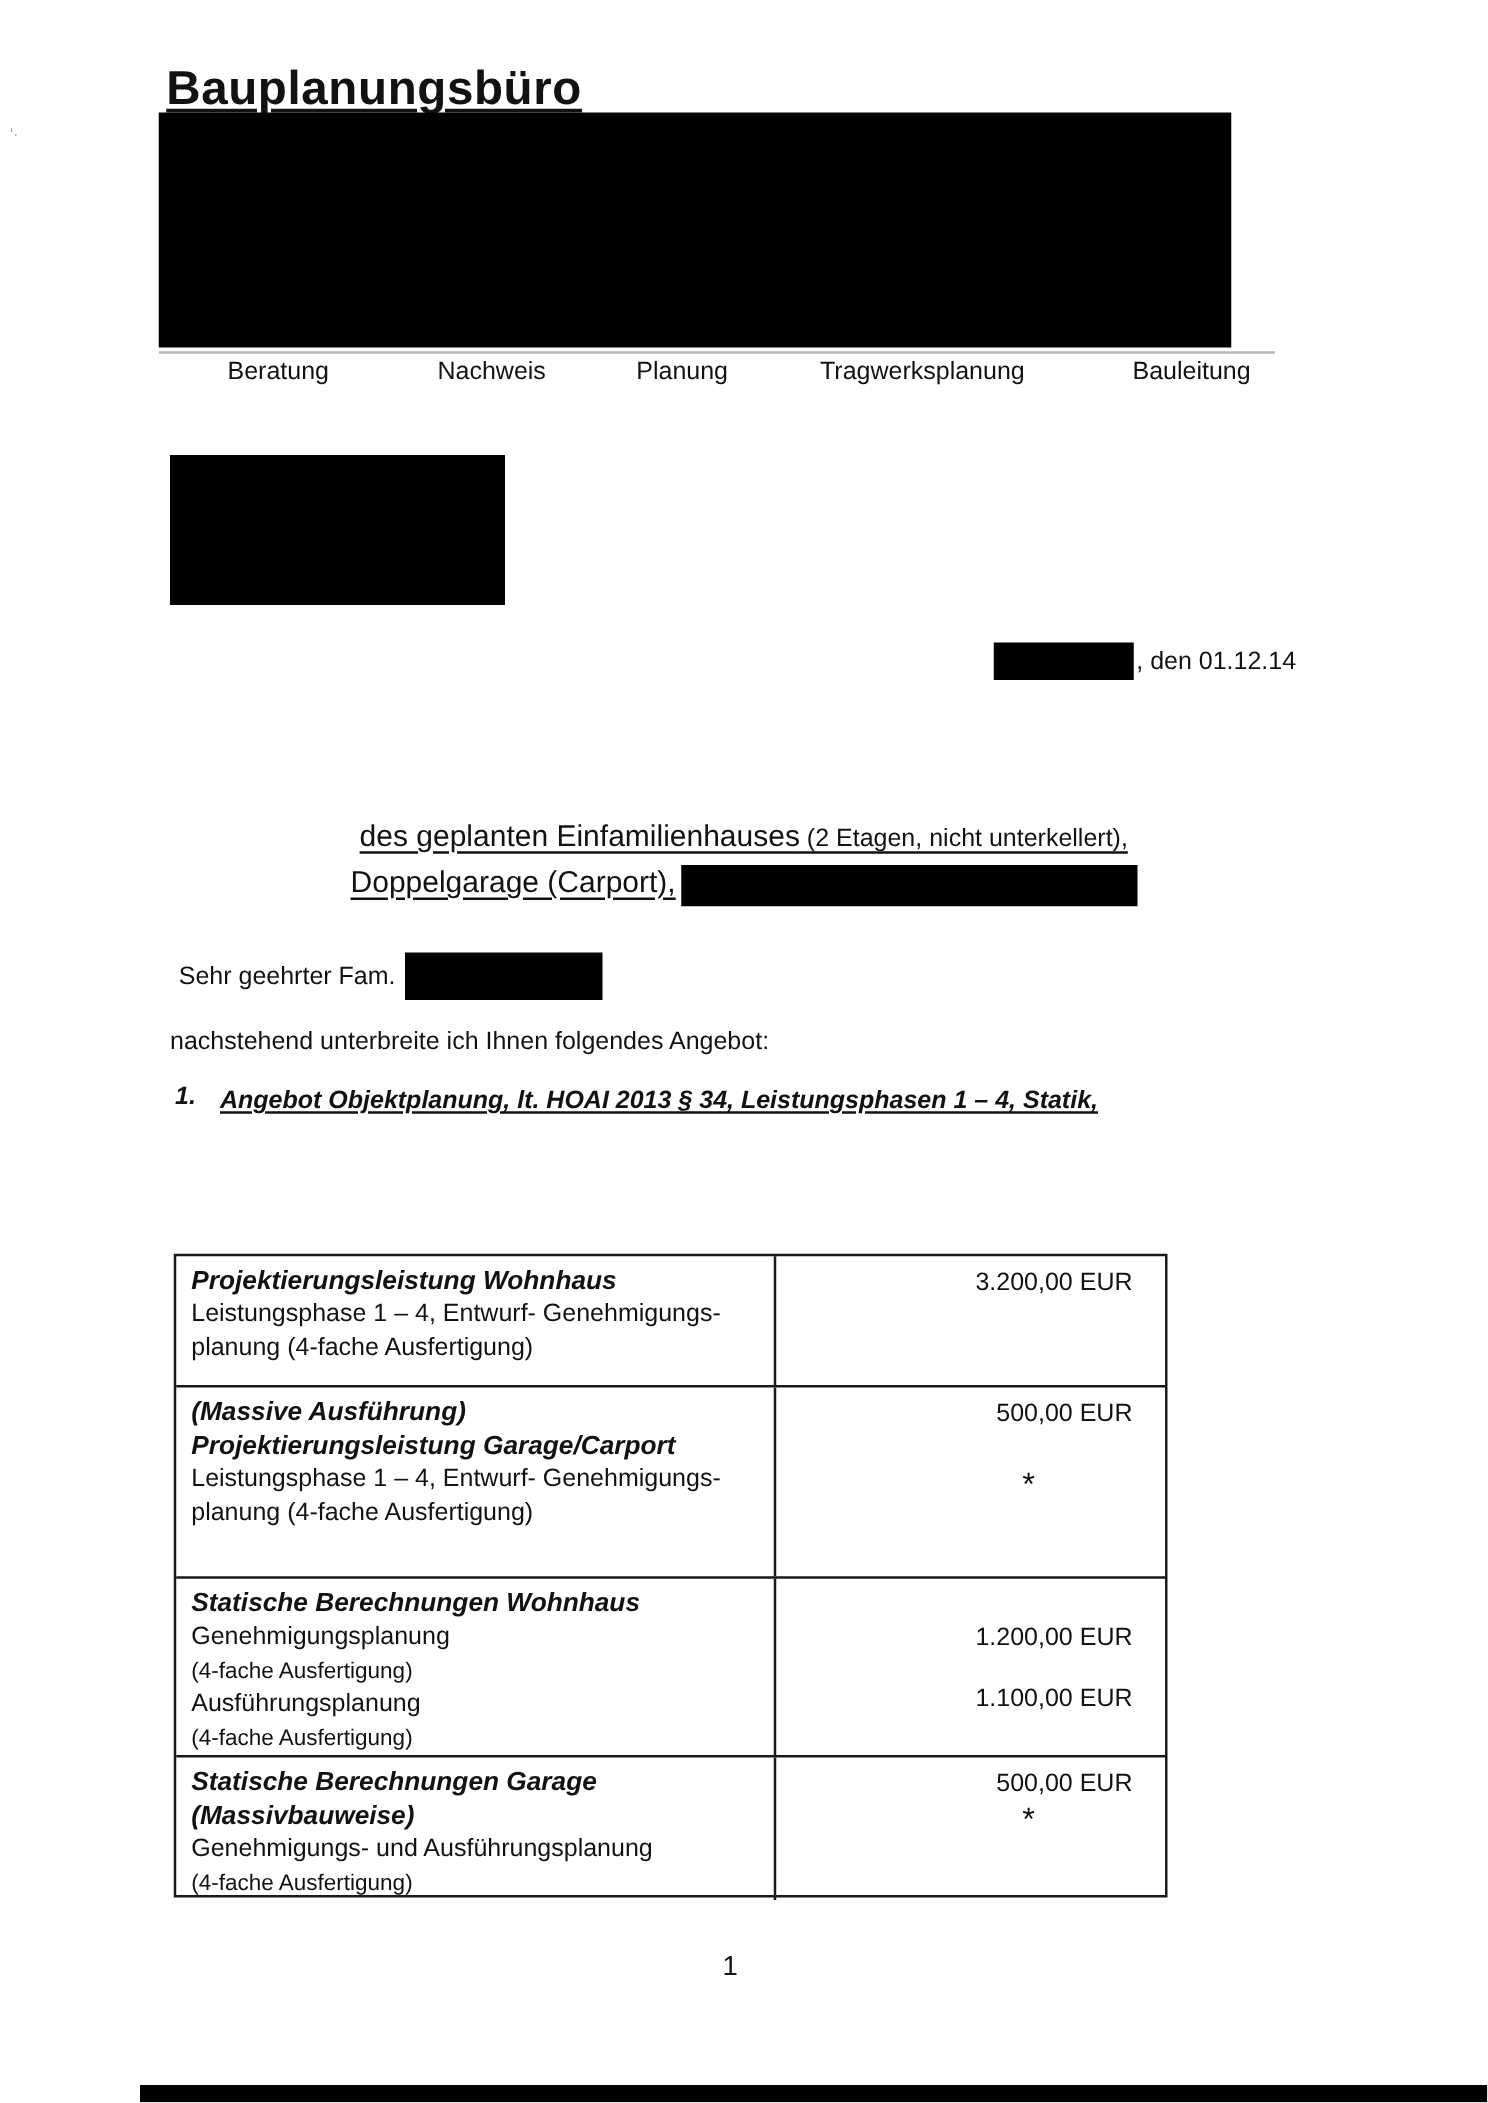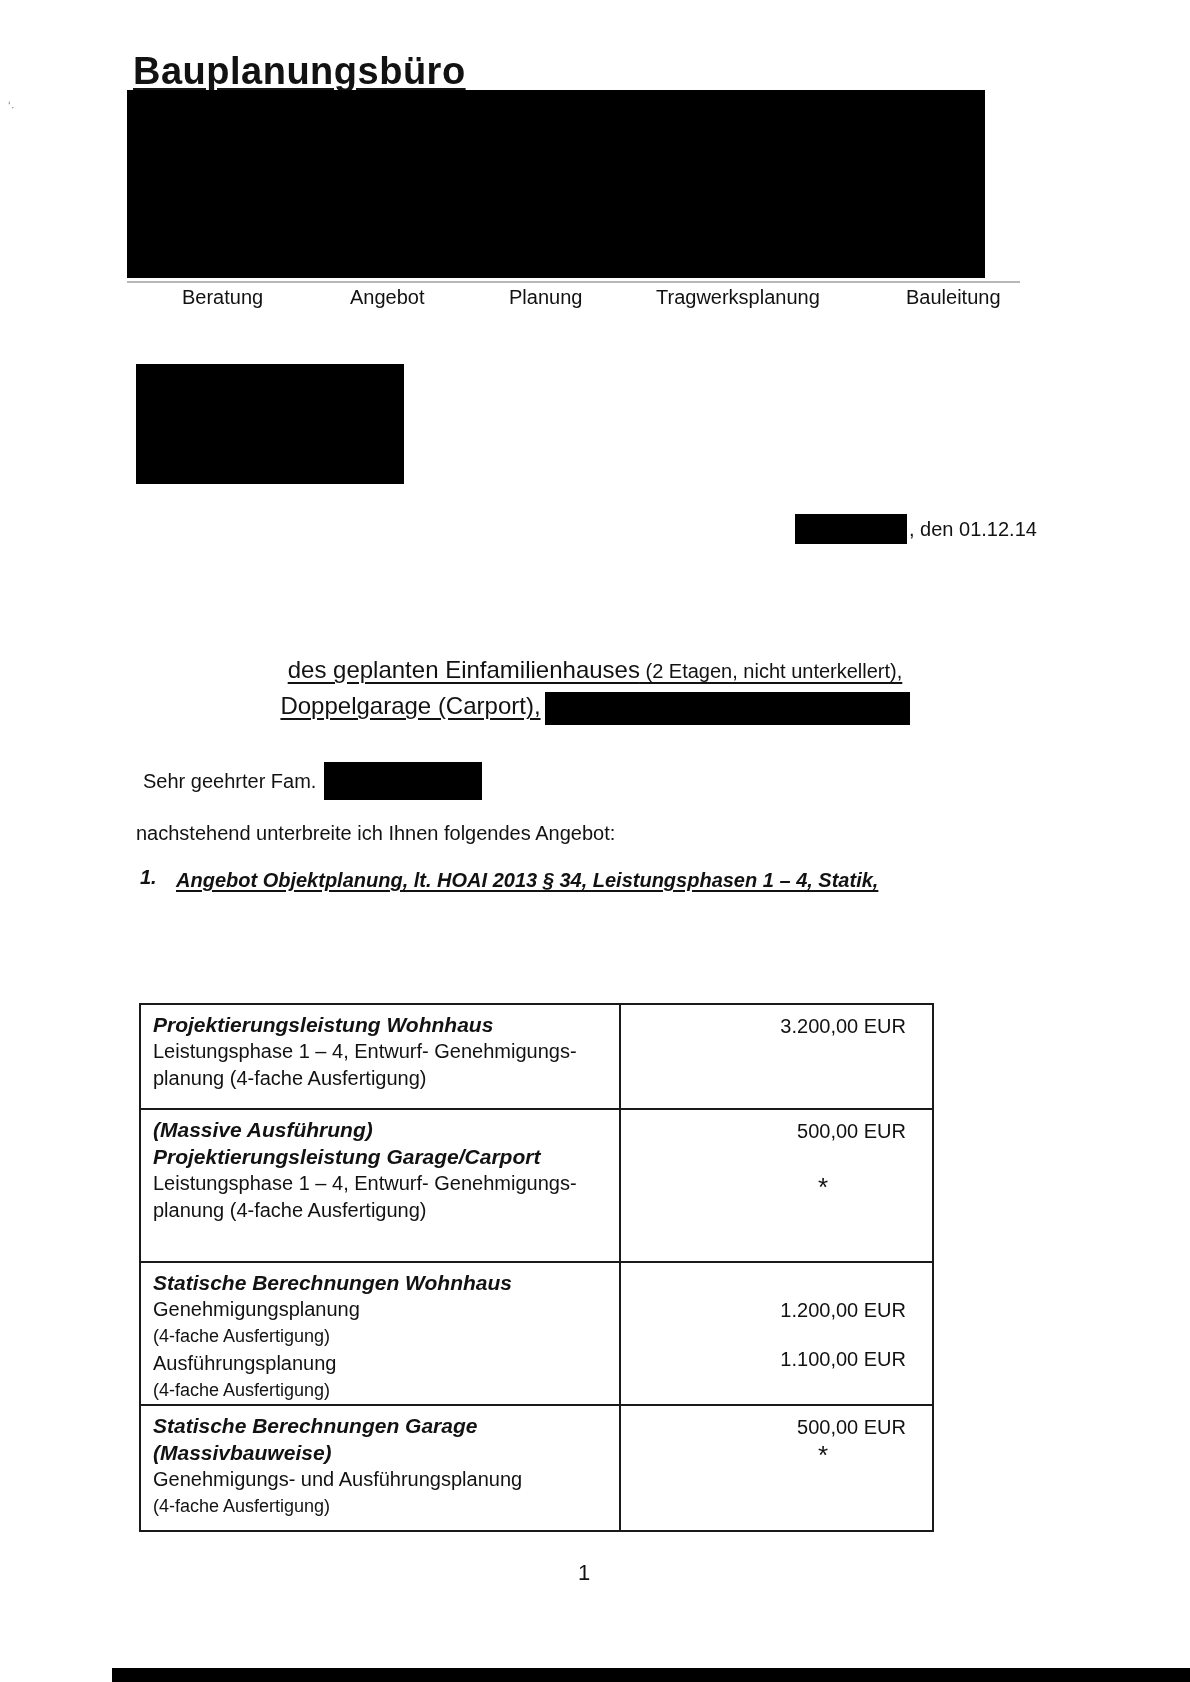--- a/index.html
+++ b/index.html
@@ -47,21 +47,21 @@
   .section1 .num{width:36px;}
   .section1 .lines{line-height:29px;}
   .section1 .lines div span{text-decoration:underline;text-underline-offset:3px;text-decoration-thickness:2px;}
 
   .offer-table{
     position:absolute;left:139px;top:1003px;width:791px;
     border:2px solid #1a1a1a;
   }
   .trow{display:grid;grid-template-columns:480px 1fr;border-bottom:2px solid #1a1a1a;}
   .trow:last-child{border-bottom:none;}
-  .r1{height:103px;gap:16px;} .r2{height:151px;} .r3{height:141px;} .r4{height:124px;}
+  .r1{height:103px;gap:16px;} .r2{height:151px;} .r3{height:141px;} .r4{height:110px;}
   .cl{border-right:2px solid #1a1a1a;padding:6px 8px 0 12px;font-size:20px;line-height:27px;}
   .cr{padding:8px 26px 14px 8px;text-align:right;font-size:20px;line-height:27px;}
   .row-title{font-weight:bold;font-style:italic;font-size:21px;}
   .small-line{font-size:18px;}
   .star{font-size:26px;line-height:24px;padding-right:78px;}
   .star.gap{margin-top:30px;}
   .star.tight{margin-top:2px;}
   .v-offset1{margin-top:26px;}
   .v-offset2{margin-top:22px;}
 
@@ -75,21 +75,21 @@
 <div class="page">
 
   <span class="scan-mark">ʻ·</span>
 
   <div class="company-title">Bauplanungsbüro</div>
 
   <div class="redact letterhead-box"></div>
   <div class="letterhead-rule"></div>
 
   <span class="service" style="left:182px">Beratung</span>
-  <span class="service" style="left:350px">Angebot</span>
+  <span class="service" style="left:350px">Nachweis</span>
   <span class="service" style="left:509px">Planung</span>
   <span class="service" style="left:656px">Tragwerksplanung</span>
   <span class="service" style="left:906px">Bauleitung</span>
 
   <div class="redact address-box"></div>
 
   <div class="dateline">
     <span class="redact-inline city-box"></span>
     <span>, den 01.12.14</span>
   </div>

